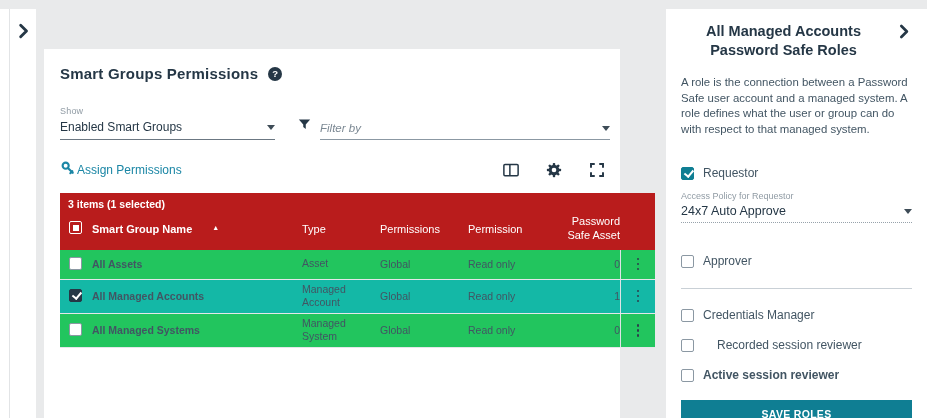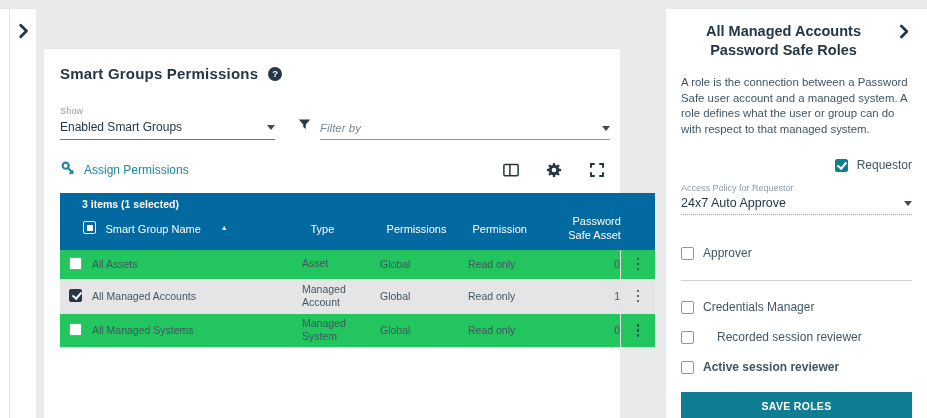--- a/index.html
+++ b/index.html
@@ -31,43 +31,43 @@
     border-top:5.5px solid #3e4c57; }
   .filter-group { flex:1; display:flex; align-items:flex-end; margin-left:22px; gap:8px; }
   .funnel-wrap { padding-bottom:4px; }
   .filter-line { flex:1; display:flex; align-items:center; border-bottom:1px solid #8b98a3;
     padding-bottom:5px; }
   .filter-input { flex:1; border:none; outline:none; font-size:11.5px; font-style:italic;
     color:#425563; background:transparent; font-family:"Liberation Sans", sans-serif; }
   .filter-input::placeholder { color:#7b8893; font-style:italic; }
 
   .actions-row { display:flex; align-items:center; margin-top:20px; padding-right:14px; }
-  .assign-btn { display:flex; align-items:center; gap:7px; background:none; border:none; cursor:pointer; }
+  .assign-btn { display:flex; align-items:center; background:none; border:none; cursor:pointer; }
   .assign-label { font-size:12px; color:#1a86a5; }
   .toolbar-icons { margin-left:auto; display:flex; align-items:center; gap:25px; }
   .icon-btn { background:none; border:none; cursor:pointer; width:18px; height:18px; padding:0; }
 
   
   .grid { margin-top:13px; width:595px; }
-  .grid-head { background:#0369a1; color:#fff;padding-left:14px; }
+  .grid-head { background:#b91c1c; color:#fff; }
   .grid-summary { font-size:10.5px; font-weight:700; padding:5px 8px 2px 8px; }
   .hrow { display:flex; align-items:center; padding:3px 0 7px 0; font-size:11px; }
   .c-check { width:32px; padding-left:9px; }
-  .c-name  { width:210px; display:flex; align-items:center; gap:20px; }
+  .c-name  { width:210px; display:flex; align-items:center; gap:20px;font-weight:bold; }
   .c-type  { width:78px; }
   .c-org   { width:88px; }
   .c-perm  { width:92px; }
   .c-roles { width:60px; text-align:right; }
   .c-menu  { width:35px; display:flex; align-items:center; justify-content:center; }
   .hrow .c-roles { line-height:1.25; }
   .sort-arrow { font-size:7px; position:relative; top:-1px; }
 
   .brow { display:flex; align-items:center; min-height:30px; border-bottom:1px solid #e4e7e9;
     font-size:10.5px; color:#425563; cursor:pointer; background:#22c55e; }
-  .brow.selected { background:#e5e5e5; }
+  .brow.selected { background:#14b8a6; }
   .brow .c-type { line-height:1.3; padding:3px 0; }
   .brow .c-menu { align-self:stretch; border-left:1px solid #dfe3e6; }
   .dots { display:flex; flex-direction:column; gap:2.5px; padding:4px; background:none; border:none; cursor:pointer; }
   .dots i { width:2.5px; height:2.5px; border-radius:50%; background:#2c3e4c; display:block; }
 
   
   .cb { position:relative; width:13px; height:13px; border:1px solid #8b98a3; border-radius:2px;
     background:#fff; display:inline-block; flex:none; cursor:pointer; }
   .cb.checked { background:#253746; border-color:#253746; }
   .cb.checked::after { content:""; position:absolute; left:3.5px; top:0.5px; width:3.5px; height:7px;
@@ -78,21 +78,21 @@
 
   
   .right-panel { position:absolute; left:666px; top:9px; width:261px; bottom:0; background:#fff;
     padding:13px 15px 0 15px; }
   .panel-head { position:relative; padding-right:26px;text-align:center; }
   .panel-title { font-size:14.5px; font-weight:700; color:#253746; line-height:1.28; }
   .panel-collapse { position:absolute; right:-2px; top:0; width:20px; height:20px; background:none; border:none; cursor:pointer; }
   .panel-desc { margin-top:16px; font-size:11.4px; line-height:1.36; color:#425563; }
 
   .role-row { display:flex; align-items:center; gap:9px; font-size:12px; color:#425563; cursor:pointer; }
-  .mt-req { margin-top:21px;justify-content:flex-end; }
+  .mt-req { margin-top:29px; }
   .policy-label { margin-top:11px; font-size:9px; color:#909ba4; }
   .policy-line { display:flex; align-items:center; justify-content:space-between; margin-top:3px;
     padding-bottom:4px; border-bottom:1px dotted #97a2ab; cursor:pointer; }
   .policy-value { font-size:12.5px; color:#253746; }
   .mt-app { margin-top:31px; }
   .panel-divider { border:none; border-top:1px solid #c9d0d6; margin-top:20px; }
   .mt-cred { margin-top:19px; }
   .mt-rec { margin-top:16px;gap:23px; }
   .mt-act { margin-top:16px;font-weight:bold; }
   .btn-row { display:flex; margin-top:18px;flex-direction:column; }

